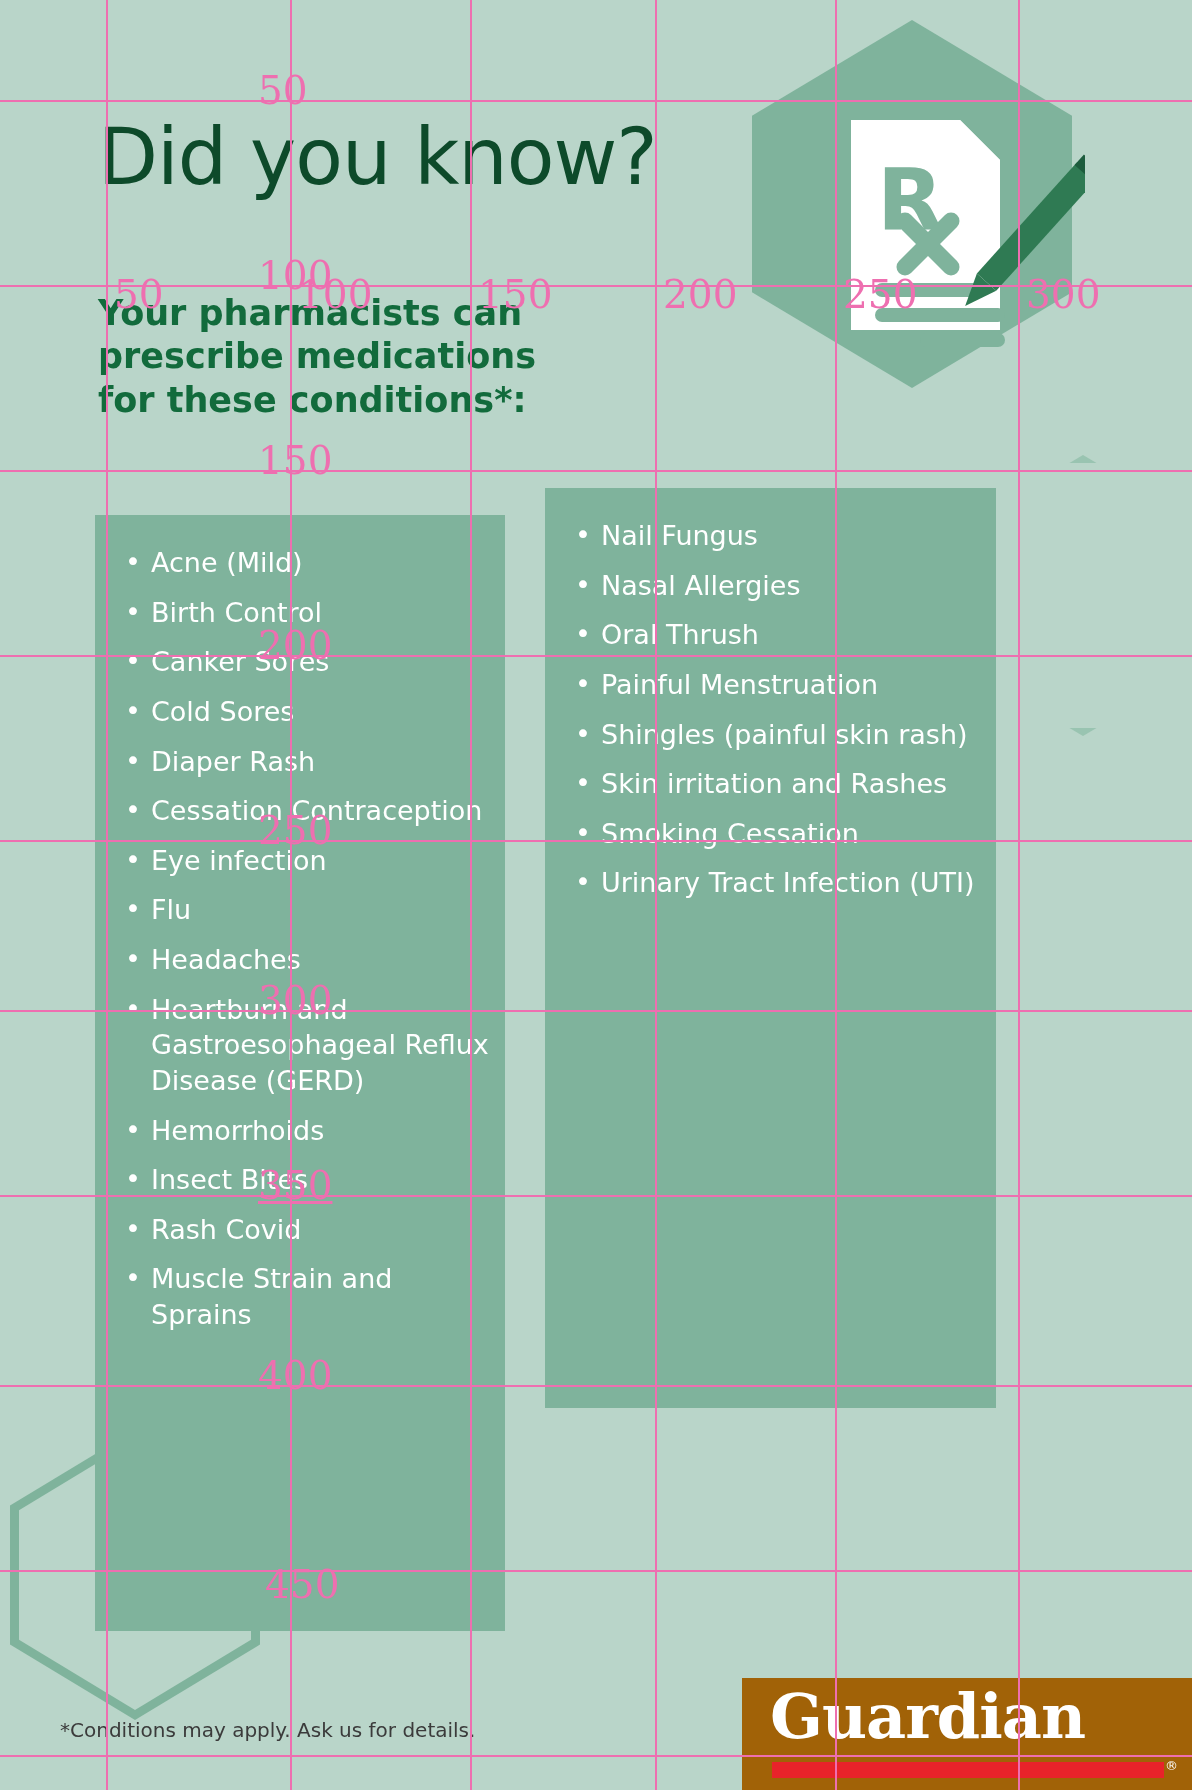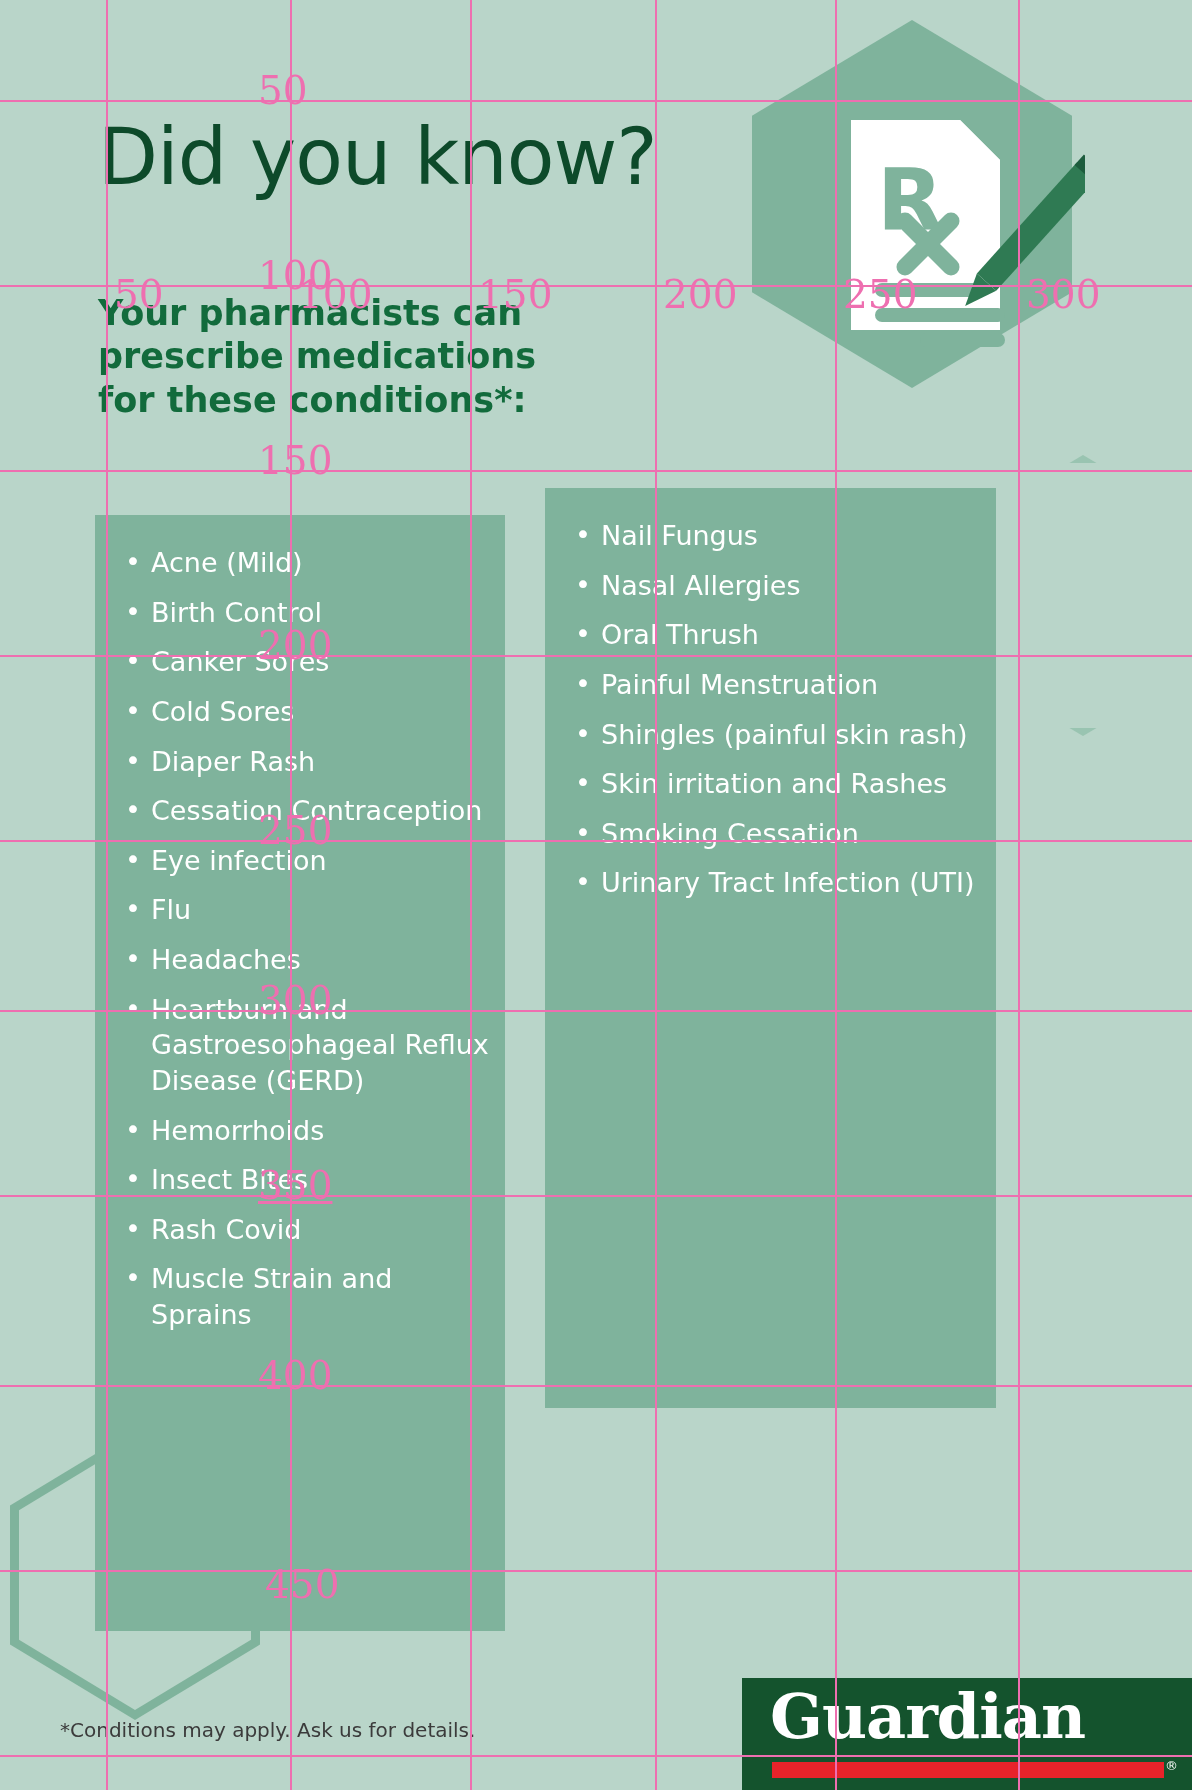--- a/index.html
+++ b/index.html
@@ -56,21 +56,21 @@
     position:absolute;left:4px;top:-1px;
     color:#ffffff;font-size:27px;
   }
 
   
   #rx-badge{position:absolute;left:755px;top:35px;width:330px;height:340px;z-index:22;}
 
   
   #logo{
     position:absolute;left:742px;top:1678px;width:450px;height:112px;
-    background:#14532d;z-index:30;
+    background:#a16207;z-index:30;
   }
   #logo-word{
     position:absolute;left:28px;top:8px;
     color:#ffffff;font-family:"DejaVu Serif",serif;
     font-size:62px;font-weight:bold;letter-spacing:-1px;
     line-height:1;
   }
   #logo-bar{
     position:absolute;left:30px;top:84px;width:392px;height:16px;background:#e8232a;
   }

